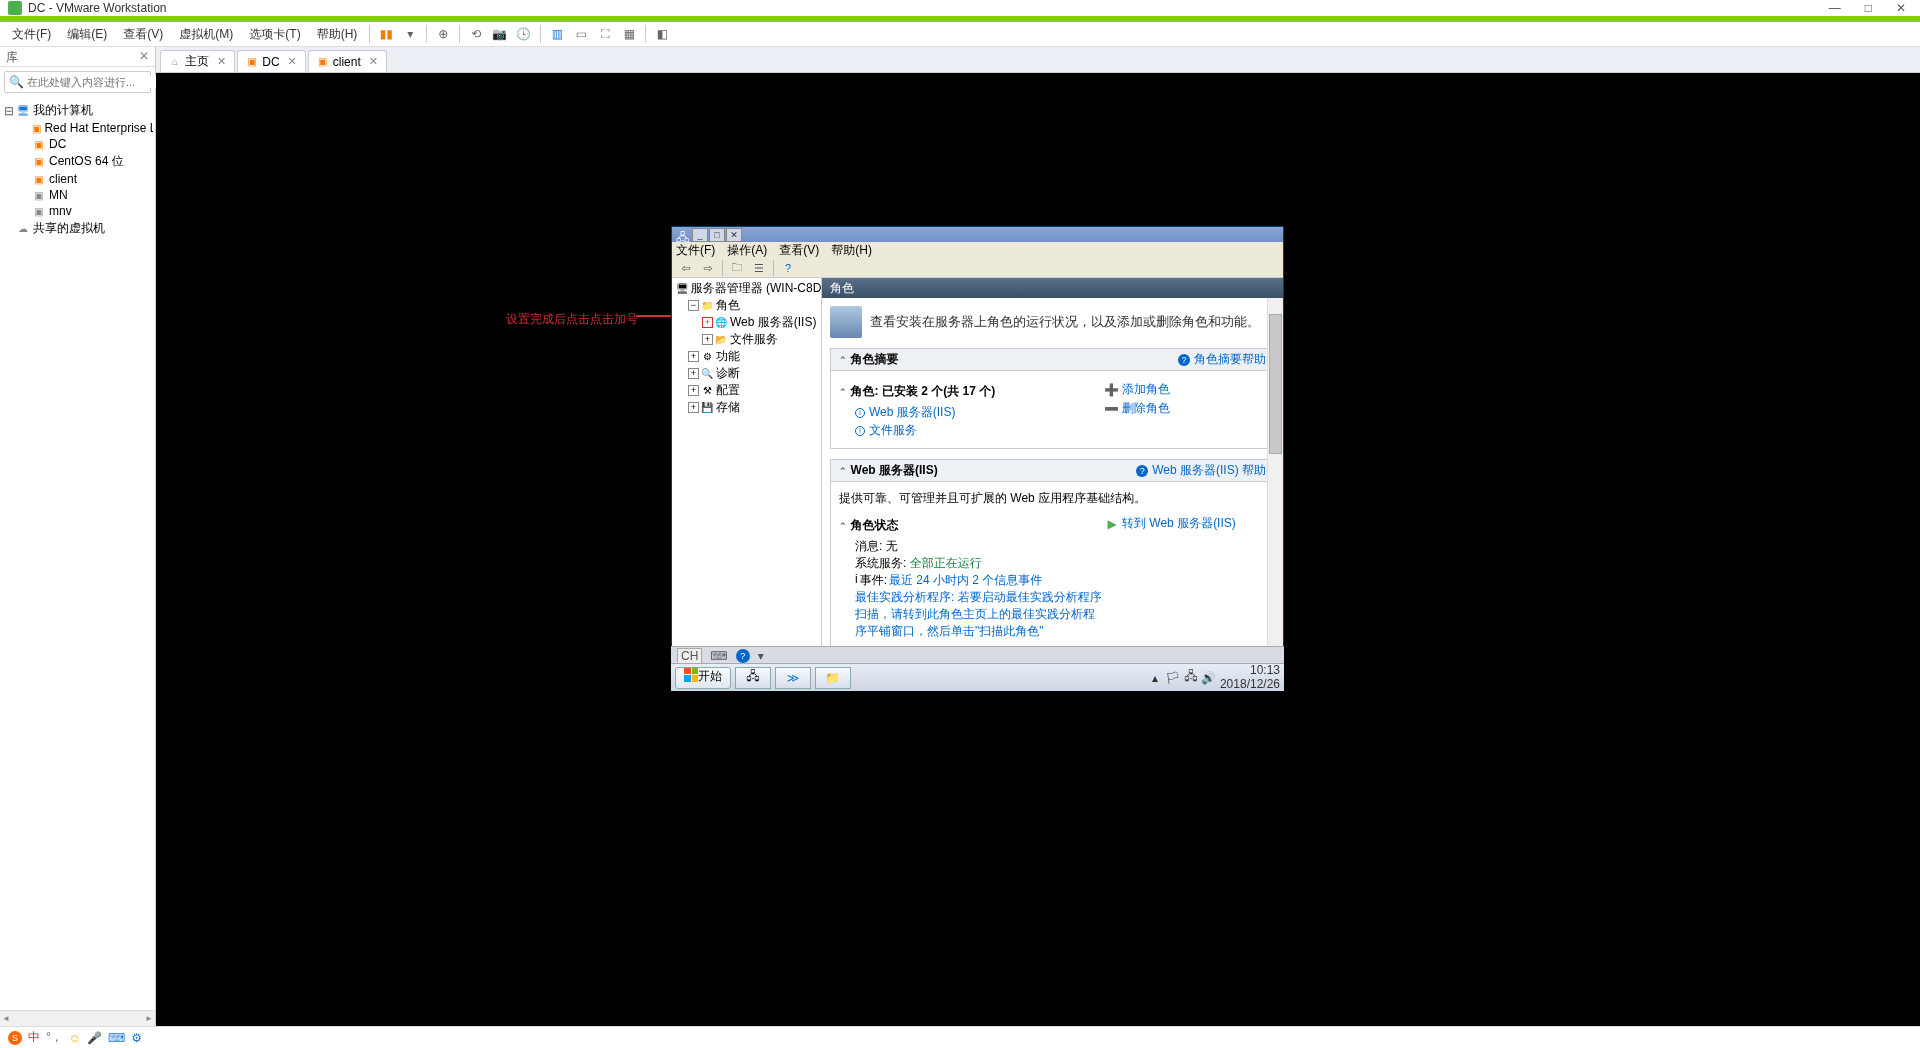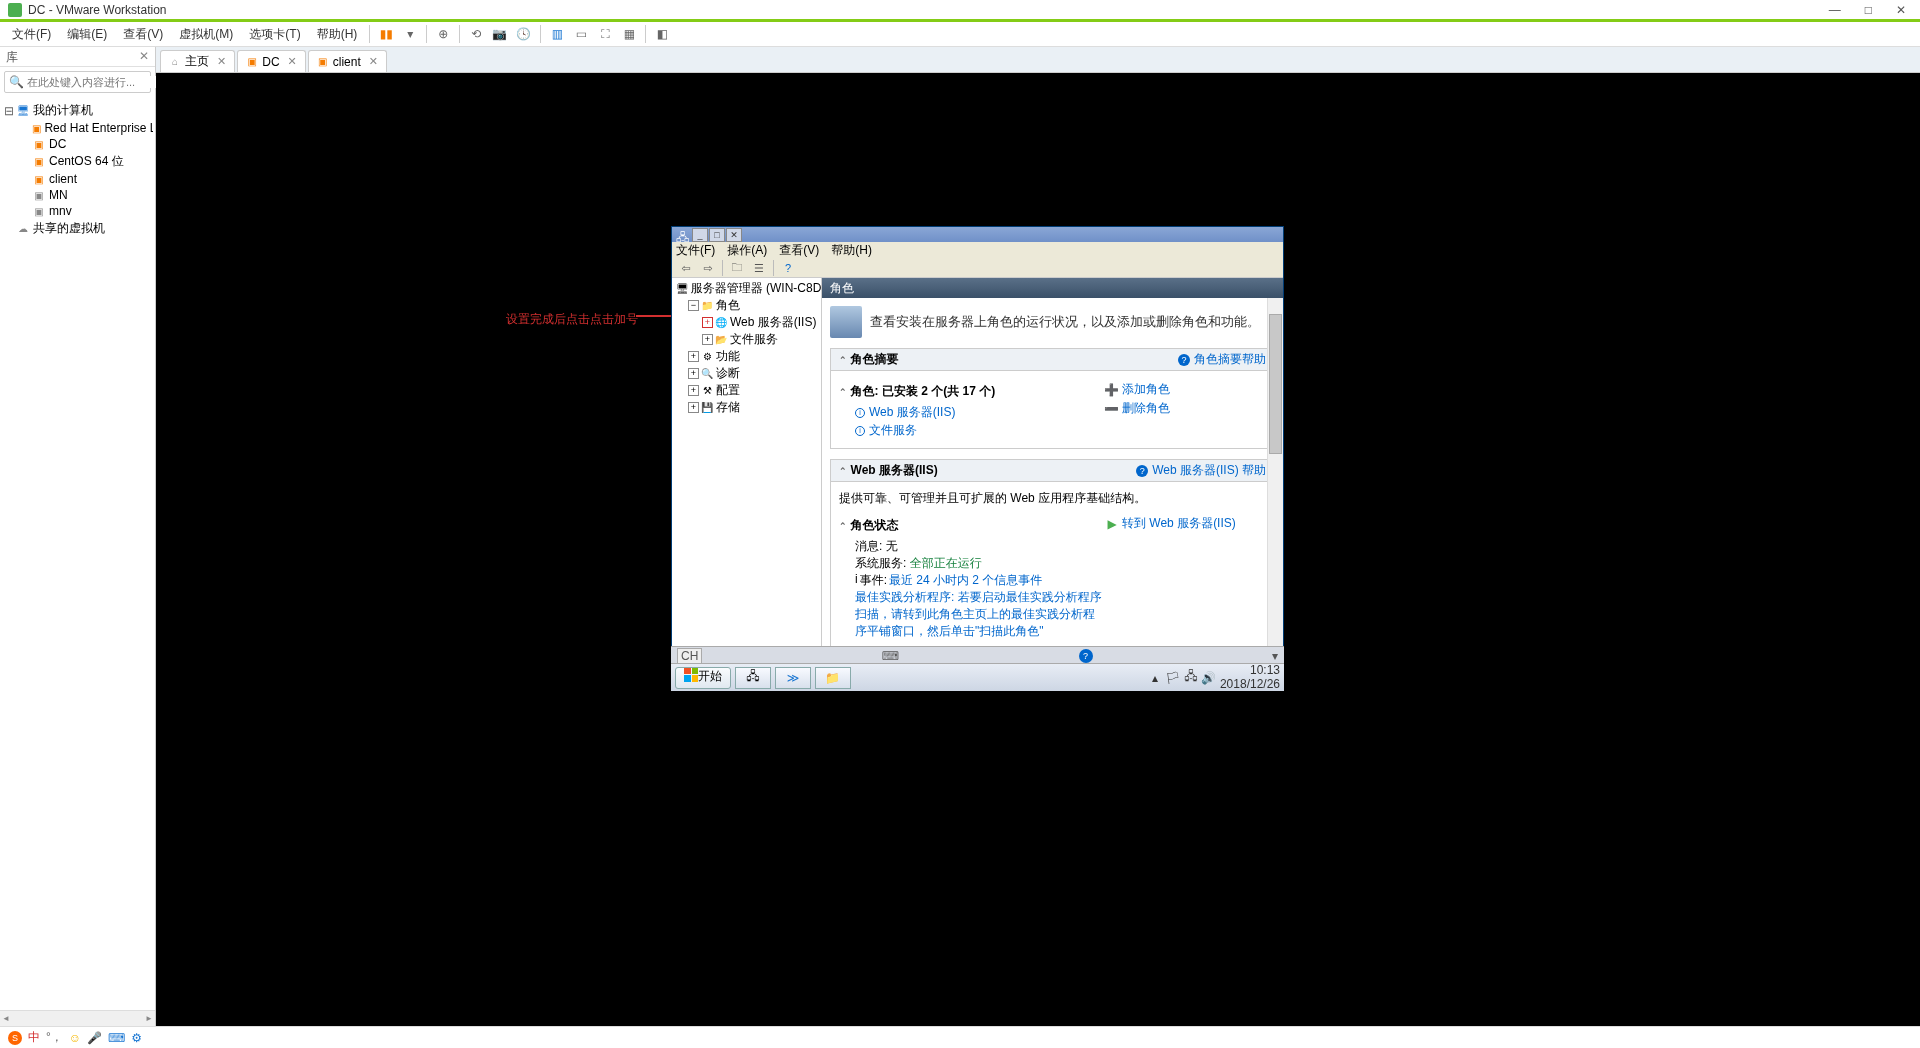--- a/index.html
+++ b/index.html
@@ -1,19 +1,19 @@
 <!DOCTYPE html>
 <html><head>
 <meta charset="utf-8">
 <style>
 * { margin: 0; padding: 0; box-sizing: border-box; font-family: 'Microsoft YaHei', 'Segoe UI', Tahoma, sans-serif; font-size: 12px; }
 body { width: 1920px; height: 1048px; background: #fff; overflow: hidden; position: relative; }
 
 
-.vmware-titlebar { height: 22px; background: #fff; display: flex; align-items: center; padding: 0 8px; border-bottom: 3px solid #84cc16; }
+.vmware-titlebar { height: 22px; background: #fff; display: flex; align-items: center; padding: 0 8px; border-bottom: 6px solid #84cc16; }
 .vmware-titlebar .vm-icon { width: 14px; height: 14px; background: #4caf50; border-radius: 2px; margin-right: 6px; }
 .vmware-titlebar .title { flex: 1; font-size: 12px; color: #333; }
 .vmware-titlebar .win-controls { display: flex; gap: 12px; color: #555; }
 .vmware-titlebar .win-controls span { cursor: pointer; padding: 0 6px; }
 
 
 .vmware-menubar { height: 25px; background: #fff; display: flex; align-items: center; padding: 0 4px; border-bottom: 1px solid #ddd; }
 .vmware-menubar .menu-item { padding: 0 8px; cursor: pointer; color: #333; }
 .vmware-menubar .sep { width: 1px; height: 18px; background: #ccc; margin: 0 4px; }
 .vmware-menubar .tb-btn { width: 22px; height: 20px; display: inline-flex; align-items: center; justify-content: center; margin: 0 1px; cursor: pointer; color: #666; }
@@ -121,21 +121,21 @@
 .win-taskbar .start-btn .win-logo { width:14px; height:14px; display:grid; grid-template-columns:1fr 1fr; grid-template-rows:1fr 1fr; gap:1px;}
 .win-taskbar .start-btn .win-logo span:nth-child(1){background:#f25022;}
 .win-taskbar .start-btn .win-logo span:nth-child(2){background:#7fba00;}
 .win-taskbar .start-btn .win-logo span:nth-child(3){background:#00a4ef;}
 .win-taskbar .start-btn .win-logo span:nth-child(4){background:#ffb900;}
 .win-taskbar .task-btn { width:36px; height:22px; margin-left:4px; border:1px solid #8aa; background:linear-gradient(#f8faff,#d8e0ec); display:flex; align-items:center; justify-content:center; cursor:pointer;}
 .win-taskbar .tray { margin-left:auto; display:flex; align-items:center; gap:4px; font-size:10px; color:#333;}
 .win-taskbar .tray .tray-icon { width:14px; height:14px; display:inline-flex; align-items:center; justify-content:center;}
 .win-taskbar .tray .clock { text-align:right; line-height:1.1; font-size:10px;}
 
-.win-statusline { position:absolute; left:515px; top:573px; width:613px; height:18px; background:#d8dce4; border-top:1px solid #aaa; display:flex; align-items:center; justify-content:space-between; padding:0 6px; gap:8px; font-size:10px; color:#555;}
+.win-statusline { position:absolute; left:515px; top:573px; width:613px; height:18px; background:#d8dce4; border-top:1px solid #aaa; display:flex; align-items:center; justify-content:flex-start; padding:0 6px; gap:8px; font-size:10px; color:#555;}
 .win-statusline .lang-box { border:1px solid #aaa; padding:0 3px; background:#eee;}
 
 
 .vmware-statusbar { height: 22px; background: #fff; border-top: 1px solid #ddd; display: flex; align-items: center; padding: 0 8px; font-size: 11px; color: #555; }
 .vmware-statusbar .status-text { flex:1; }
 .vmware-statusbar .tray-right { display:flex; align-items:center; gap:6px; color:#666;}
 .vmware-statusbar .tray-right span { cursor:pointer;}
 .vmware-statusbar .sogou { width:14px; height:14px; background:#ff6600; border-radius:50%; color:#fff; display:inline-flex; align-items:center; justify-content:center; font-size:9px;}
 </style>
 </head>

